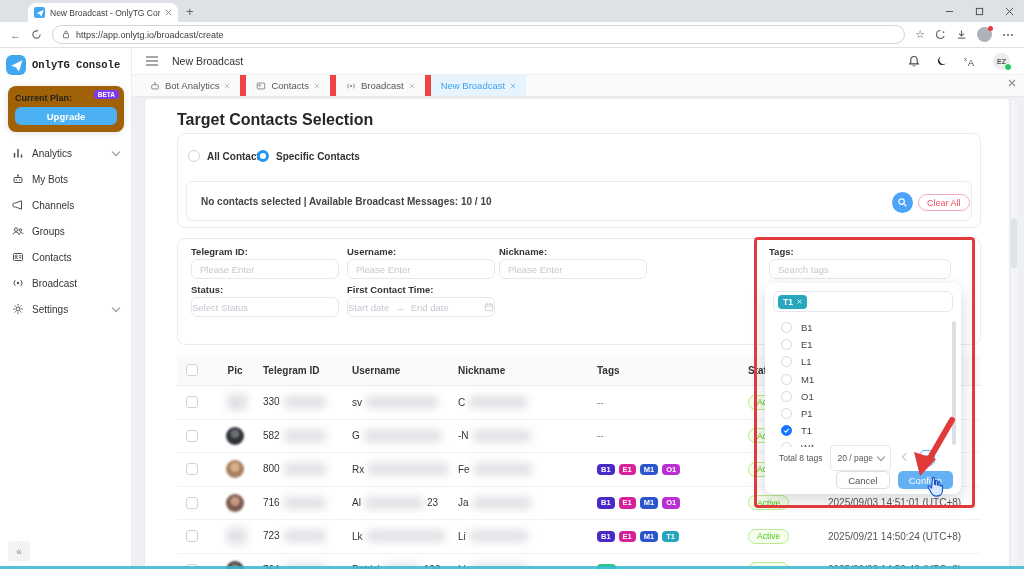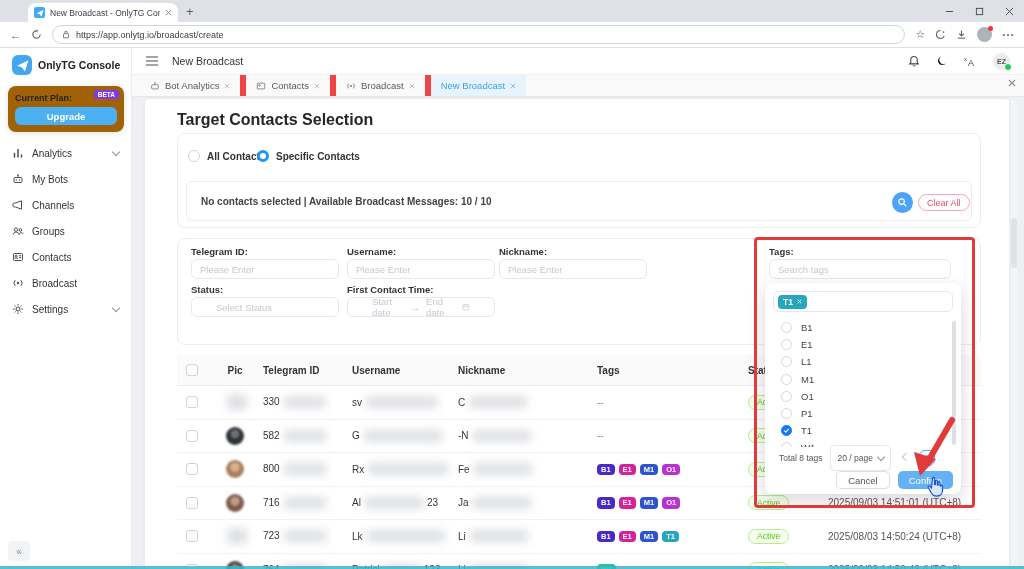--- a/index.html
+++ b/index.html
@@ -18,21 +18,21 @@
   .urlrow{left:0;top:22px;width:1024px;height:26px;background:#fff;border-bottom:1px solid #dfe1e5;
           display:flex;align-items:center;padding:0 10px;box-sizing:border-box;gap:10px;}
   .urlpill{flex:1;height:17px;border:1px solid #d0d4d9;border-radius:10px;display:flex;align-items:center;
            gap:5px;padding:0 8px;max-width:860px;}
   .urlpill span{font-size:9px;color:#3c4043;}
   .chromeicon{color:#5f6368;font-size:11px;display:flex;align-items:center;}
   .avatar-sm{width:15px;height:15px;border-radius:50%;background:#aeb3b9;position:relative;flex:none;}
   .avatar-sm i{position:absolute;right:-1px;top:-1px;width:5px;height:5px;border-radius:50%;background:#e33;}
   
   .sidebar{left:0;top:48px;width:132px;height:521px;background:#fff;border-right:1px solid #ececec;}
-  .brandrow{left:12px;top:55px;display:flex;align-items:center;gap:6px;}
+  .brandrow{left:6px;top:55px;display:flex;align-items:center;gap:6px;font-family:Liberation Mono, monospace;}
   .logo{width:20px;height:20px;border-radius:6px;background:#41a8f0;display:flex;align-items:center;justify-content:center;}
   .brand{font-weight:bold;font-size:10.5px;color:#222;}
   .plancard{left:8px;top:86px;width:116px;height:46px;border-radius:8px;background:#a16207;
             box-shadow:0 1px 6px rgba(0,0,0,.12);padding:6px 7px;}
   .planlbl{font-weight:bold;font-size:9px;color:#222;}
   .beta{position:absolute;right:5px;top:4px;background:#7c3aed;color:#fff;font-size:6.5px;font-weight:bold;
         border-radius:3px;padding:1px 4px;}
   .upgrade{position:absolute;left:7px;right:7px;top:21px;height:18px;background:#4cb1f2;border-radius:6px;
            color:#fff;font-weight:bold;font-size:9.5px;display:flex;align-items:center;justify-content:center;}
   .menu{left:0;top:140px;width:131px;}
@@ -69,21 +69,21 @@
           display:flex;align-items:center;padding:0 14px;box-sizing:border-box;}
   .sumtext{font-size:10px;font-weight:bold;color:#444;}
   .searchbtn{left:892px;top:192px;width:21px;height:21px;border-radius:50%;background:#4da3f7;
              display:flex;align-items:center;justify-content:center;}
   .clearall{left:918px;top:194px;height:17px;padding:0 8px;border:1px solid #f3a8ba;border-radius:9px;color:#ee5068;
             font-size:9px;display:flex;align-items:center;background:#fff;}
   .flabel{font-size:9.5px;font-weight:bold;color:#333;}
   .finput{height:20px;border:1px solid #e4e7ec;border-radius:6px;font-size:9.5px;color:#333;padding:0 8px;
           box-sizing:border-box;background:#fff;outline:none;font-family:"Liberation Sans",sans-serif;}
   .finput::placeholder{color:#c4c8cf;}
-  .fsel{border:1px solid #e4e7ec;border-radius:6px;display:flex;align-items:center;padding:0 24px;color:#c4c8cf;font-size:9.5px;box-sizing:border-box;background:#fff;}
+  .fsel{border:1px solid #e4e7ec;border-radius:6px;display:flex;align-items:center;padding:0 0;color:#c4c8cf;font-size:9.5px;box-sizing:border-box;background:#fff;}
   .daterange{gap:6px;}
   
   .tablewrap{left:177px;top:355px;width:804px;height:214px;overflow:hidden;}
   .trow{display:flex;align-items:center;height:32.5px;border-bottom:1px solid #f2f2f2;background:#fff;}
   .thead{height:30px;background:#fafafa;font-weight:bold;color:#333;border-bottom:1px solid #ececec;}
   .c0{width:30px;display:flex;justify-content:center;flex:none;}
   .c1{width:56px;display:flex;justify-content:center;flex:none;}
   .c2{width:89px;flex:none;}
   .c3{width:106px;flex:none;display:flex;align-items:center;}
   .c4{width:139px;flex:none;display:flex;align-items:center;}
@@ -540,21 +540,21 @@
           <span>Li</span>
           <span class="blur" style="width:58px;"></span>
         </span>
       <span class="c5">
         <span class="tagchip tg-B1">B1</span>
         <span class="tagchip tg-E1">E1</span>
         <span class="tagchip tg-M1">M1</span>
         <span class="tagchip tg-T1">T1</span>
       </span>
       <span class="c6"><span class="statuspill">Active</span></span>
-      <span class="c7 timecell">2025/08/03 14:50:24 (UTC+8)</span>
+      <span class="c7 timecell">2025/09/21 14:50:24 (UTC+8)</span>
     </div>
 
     <div class="trow">
       <span class="c0">
           <span class="cbx"></span>
         </span>
       <span class="c1">
           <span class="avatarcell" style="background:radial-gradient(circle at 50% 40%, #8a8177 0 30%, #45403a 36%);"></span>
         </span>
       <span class="c2"><span>764</span><span class="blur" style="width:42px;"></span></span>

